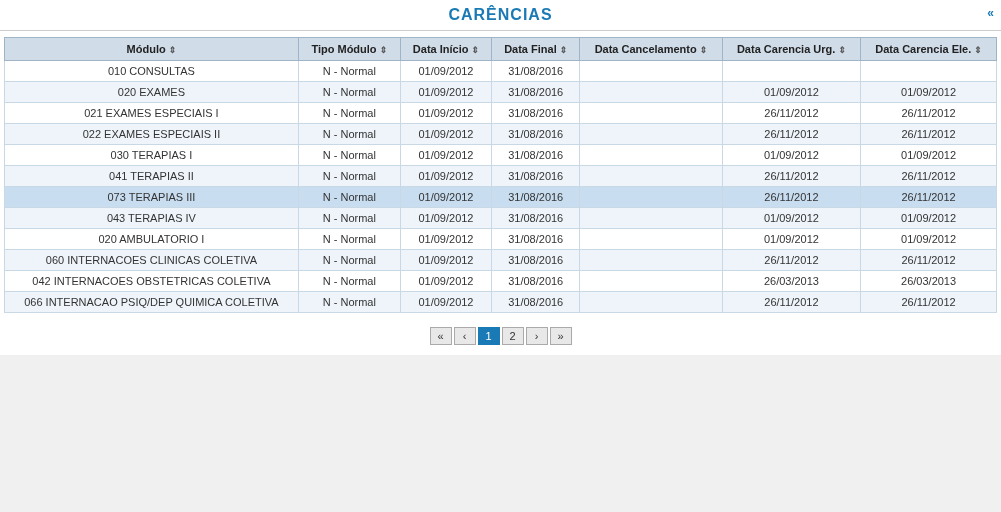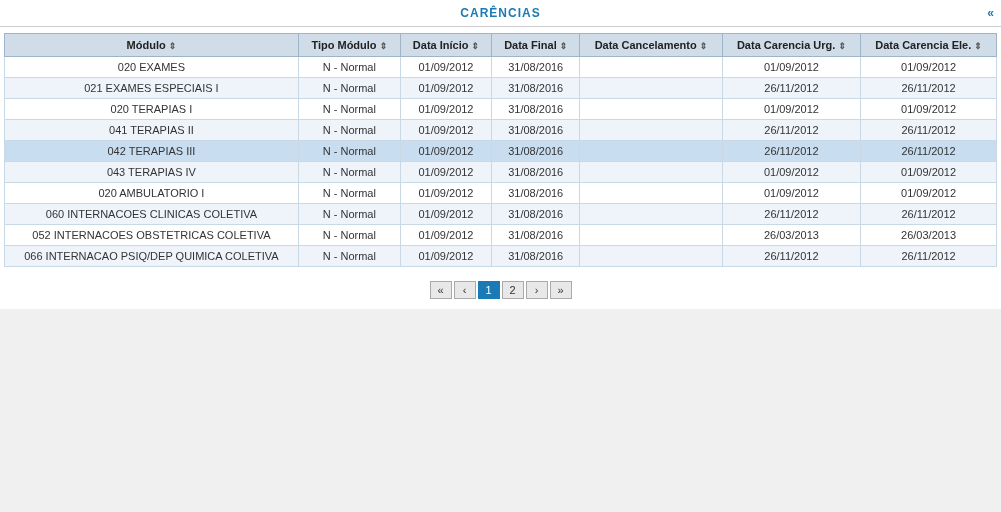--- a/index.html
+++ b/index.html
@@ -15,21 +15,21 @@
     }
     .header-bar {
       background: #fff;
       text-align: center;
       padding: 6px 0;
       border-bottom: 1px solid #ccc;
       position: relative;
     }
     .header-bar span {
       color: #1a7ab5;
-      font-size: 12px;
+      font-size: 16px;
       font-weight: bold;
       letter-spacing: 1px;
     }
     .header-bar .collapse-arrow {
       position: absolute;
       right: 6px;
       top: 6px;
       color: #1a7ab5;
       font-size: 12px;
       cursor: pointer;
@@ -109,58 +109,76 @@
           <th>Módulo <span class="sort-icon">⇕</span></th>
           <th>Tipo Módulo <span class="sort-icon">⇕</span></th>
           <th>Data Início <span class="sort-icon">⇕</span></th>
           <th>Data Final <span class="sort-icon">⇕</span></th>
           <th>Data Cancelamento <span class="sort-icon">⇕</span></th>
           <th>Data Carencia Urg. <span class="sort-icon">⇕</span></th>
           <th>Data Carencia Ele. <span class="sort-icon">⇕</span></th>
         </tr>
       </thead>
       <tbody id="table-body">
+      <tr>
+            <td>010 CONSULTAS</td>
+            <td>N - Normal</td>
+            <td>01/09/2012</td>
+            <td>31/08/2016</td>
+            <td></td>
+            <td></td>
+            <td></td>
+          </tr>
           <tr>
             <td>020 EXAMES</td>
             <td>N - Normal</td>
             <td>01/09/2012</td>
             <td>31/08/2016</td>
             <td></td>
             <td>01/09/2012</td>
             <td>01/09/2012</td>
           </tr>
           <tr>
             <td>021 EXAMES ESPECIAIS I</td>
             <td>N - Normal</td>
             <td>01/09/2012</td>
             <td>31/08/2016</td>
             <td></td>
             <td>26/11/2012</td>
             <td>26/11/2012</td>
           </tr>
           <tr>
-            <td>020 TERAPIAS I</td>
+            <td>022 EXAMES ESPECIAIS II</td>
+            <td>N - Normal</td>
+            <td>01/09/2012</td>
+            <td>31/08/2016</td>
+            <td></td>
+            <td>26/11/2012</td>
+            <td>26/11/2012</td>
+          </tr>
+          <tr>
+            <td>030 TERAPIAS I</td>
             <td>N - Normal</td>
             <td>01/09/2012</td>
             <td>31/08/2016</td>
             <td></td>
             <td>01/09/2012</td>
             <td>01/09/2012</td>
           </tr>
           <tr>
             <td>041 TERAPIAS II</td>
             <td>N - Normal</td>
             <td>01/09/2012</td>
             <td>31/08/2016</td>
             <td></td>
             <td>26/11/2012</td>
             <td>26/11/2012</td>
           </tr>
           <tr class="highlight">
-            <td>042 TERAPIAS III</td>
+            <td>073 TERAPIAS III</td>
             <td>N - Normal</td>
             <td>01/09/2012</td>
             <td>31/08/2016</td>
             <td></td>
             <td>26/11/2012</td>
             <td>26/11/2012</td>
           </tr>
           <tr>
             <td>043 TERAPIAS IV</td>
             <td>N - Normal</td>
@@ -182,21 +200,21 @@
           <tr>
             <td>060 INTERNACOES CLINICAS COLETIVA</td>
             <td>N - Normal</td>
             <td>01/09/2012</td>
             <td>31/08/2016</td>
             <td></td>
             <td>26/11/2012</td>
             <td>26/11/2012</td>
           </tr>
           <tr>
-            <td>052 INTERNACOES OBSTETRICAS COLETIVA</td>
+            <td>042 INTERNACOES OBSTETRICAS COLETIVA</td>
             <td>N - Normal</td>
             <td>01/09/2012</td>
             <td>31/08/2016</td>
             <td></td>
             <td>26/03/2013</td>
             <td>26/03/2013</td>
           </tr>
           <tr>
             <td>066 INTERNACAO PSIQ/DEP QUIMICA COLETIVA</td>
             <td>N - Normal</td>

